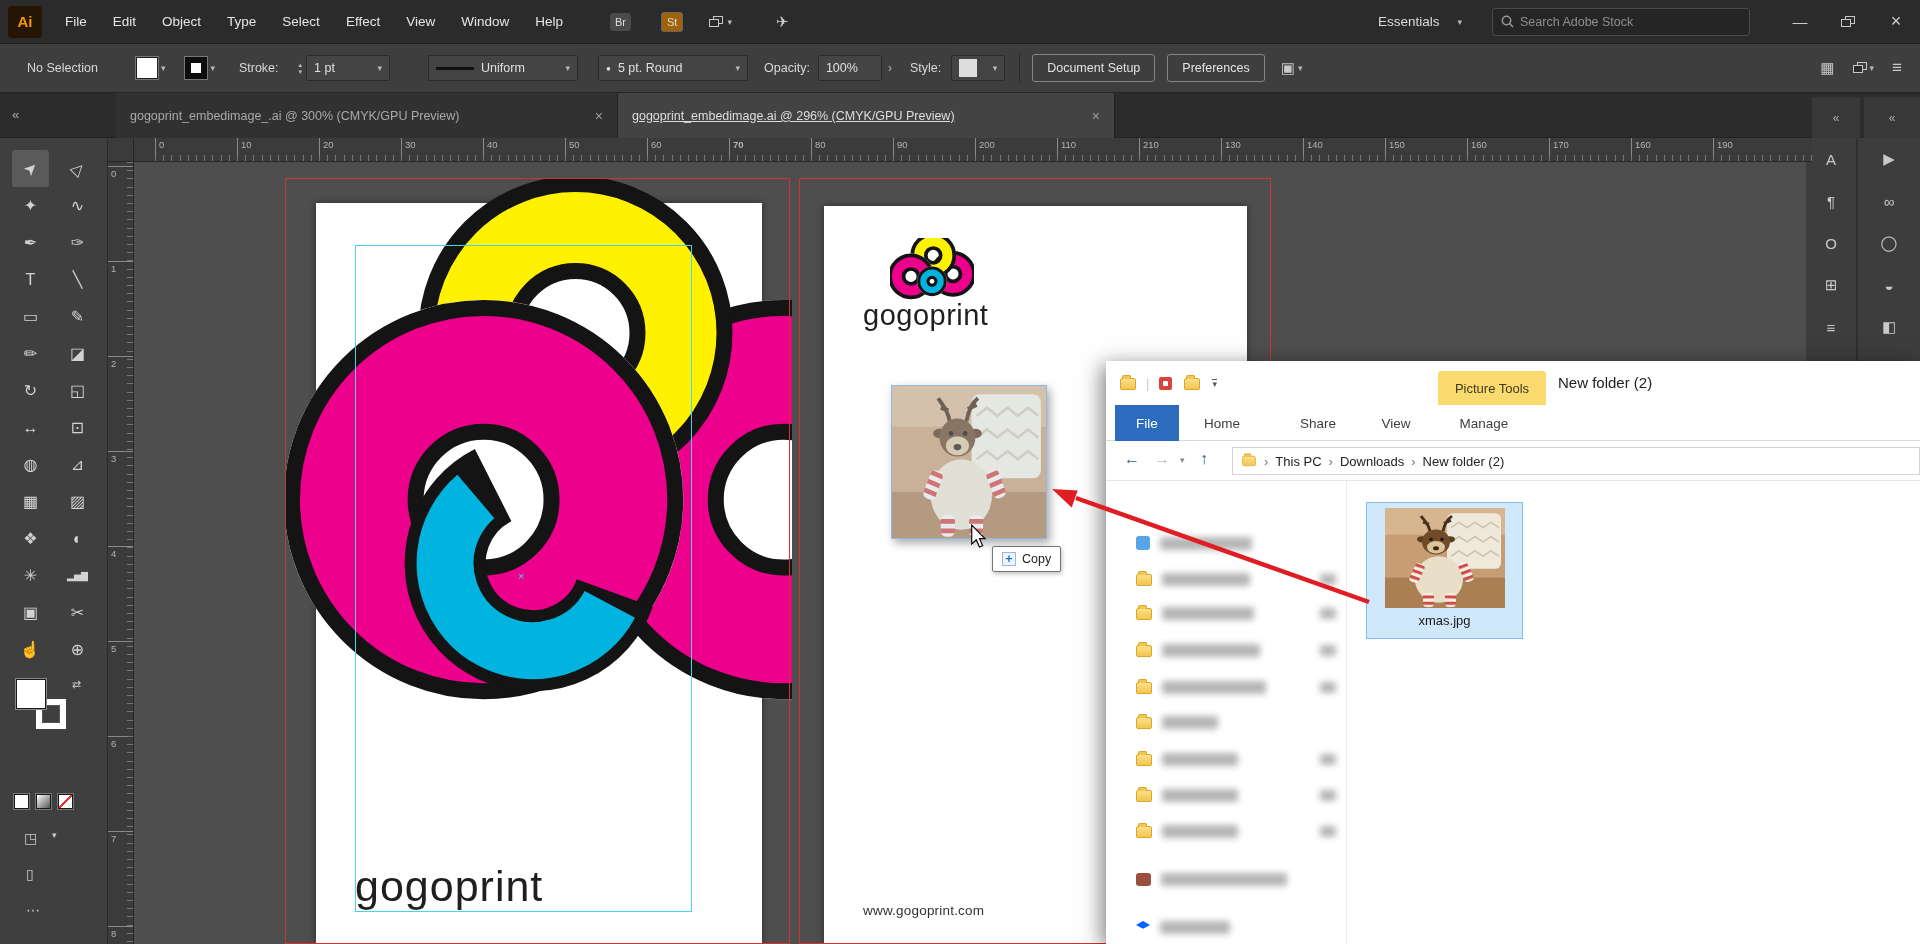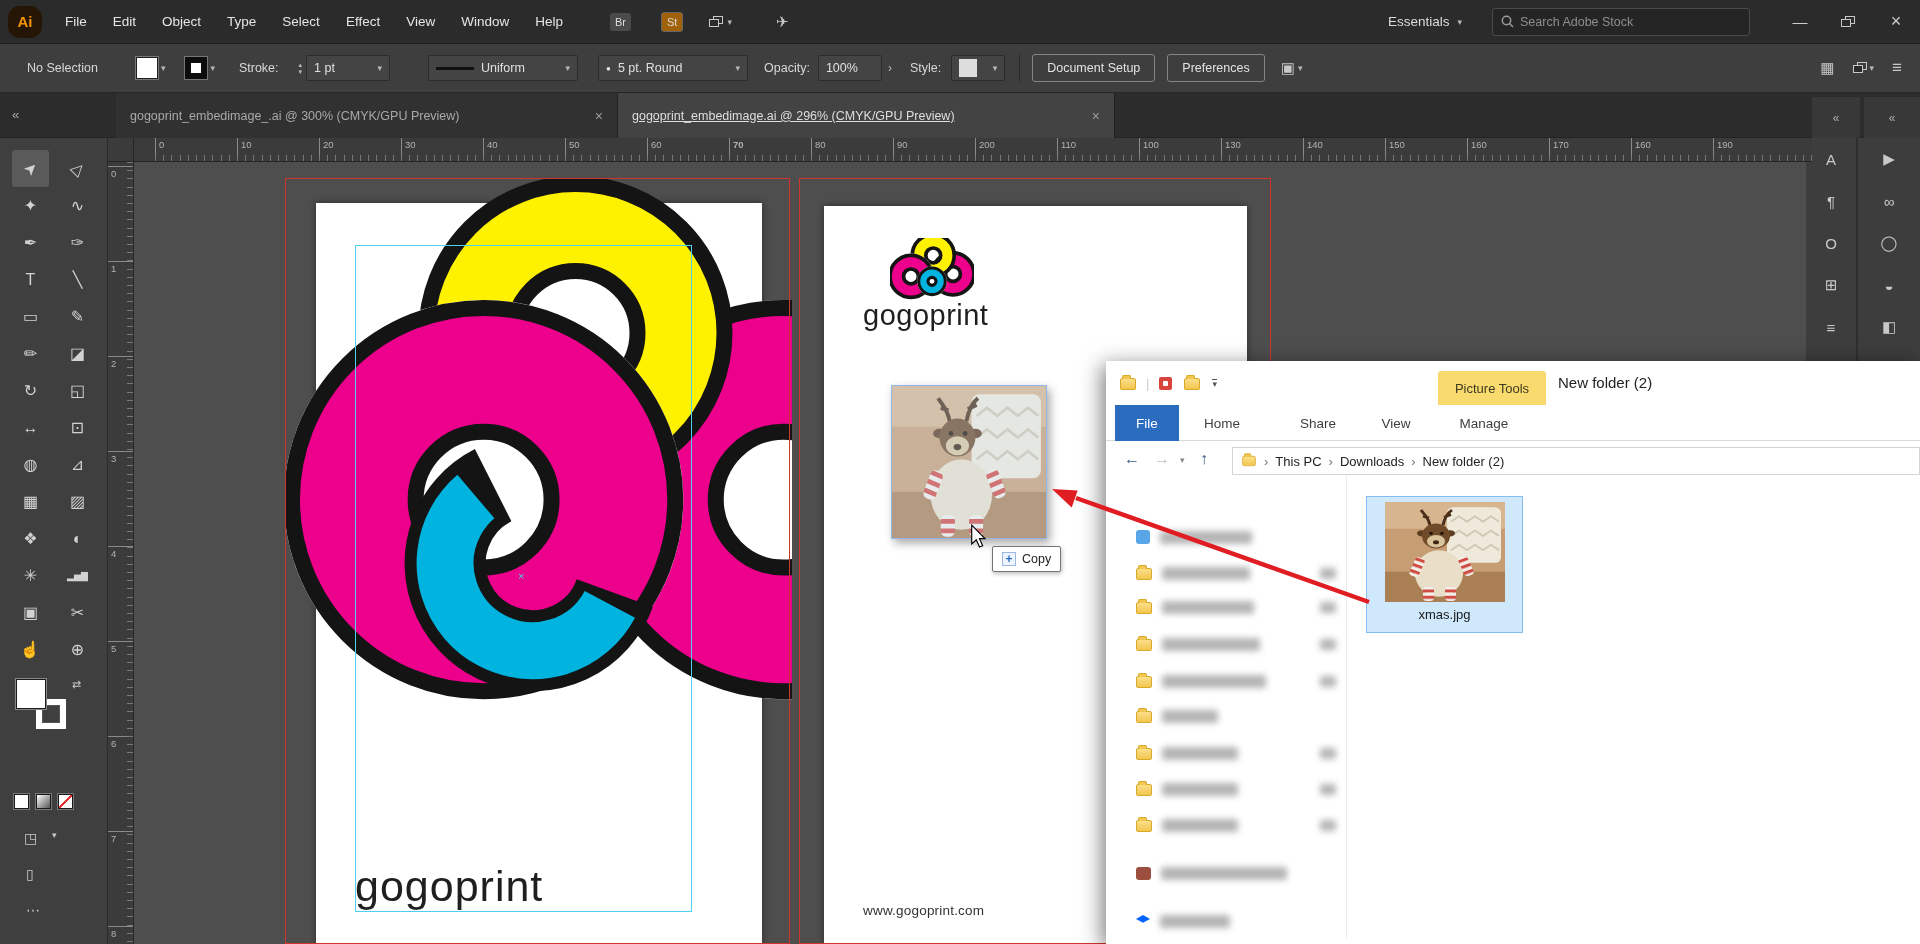--- a/index.html
+++ b/index.html
@@ -2,34 +2,34 @@
 <html style="--accent-orange: #f79500; --magenta: #ec008c; --yellow: #fff200; --cyan: #00b4df; --bleed-red: #cf352c; --selection-cyan: #4ed0f0; --arrow-red: #e01d22; --explorer-file-tab-blue: #2b6cbf; --picture-tools-yellow: #f8da6e; --file-selection-blue: #cfe8fc;"><head>
 <meta charset="utf-8">
 <style>
 *{box-sizing:border-box;margin:0;padding:0}
 body{width:1920px;height:944px;position:relative;overflow:hidden;background:#4e4e4e;
      font-family:"Liberation Sans",sans-serif;color:#e3e3e3}
 .abs{position:absolute}
 
 #menubar{left:0;top:0;width:1920px;height:44px;background:#2b2b2b;display:flex;align-items:center;
          font-size:13.5px;border-bottom:1px solid #1e1e1e;z-index:40}
-.ai-badge{margin-left:8px;width:34px;height:32px;background:#241504;border-radius:12px;
+.ai-badge{margin-left:8px;width:34px;height:32px;background:#241504;border-radius:4px;
           color:var(--accent-orange);font-weight:bold;font-size:15px;display:flex;align-items:center;justify-content:center}
 #menus{display:flex;margin-left:10px}
 .menu-item{padding:0 13px;line-height:44px;color:#e5e5e5;cursor:default}
 .mini-badge{margin-left:34px;padding:3px 5px;border-radius:3px;background:#4a4a4a;font-size:11px;color:#ddd}
 .mini-badge.dark{margin-left:30px;background:#a16207;border:1px solid #666}
 .ws-icon{margin-left:26px;display:flex;align-items:center;gap:4px;color:#c8c8c8}
 .dbl-sq{position:relative;width:14px;height:12px}
 .dbl-sq i{position:absolute;border:1.5px solid #c8c8c8;display:block}
 .dbl-sq i:first-child{left:4px;top:0;width:10px;height:8px}
 .dbl-sq i:last-child{left:0;top:3px;width:10px;height:8px;background:#2b2b2b}
 .share-icon{margin-left:44px;font-size:15px;color:#c8c8c8}
 .mright{margin-left:auto;display:flex;align-items:center}
-.essentials{display:flex;gap:8px;align-items:center;color:#dcdcdc}
+.essentials{display:flex;gap:18px;align-items:center;color:#dcdcdc}
 .chev{font-size:9px;color:#b8b8b8}
 .searchbox{margin-left:30px;width:258px;height:28px;background:#252525;border:1px solid #4a4a4a;border-radius:3px;
            display:flex;align-items:center;padding:0 8px;gap:6px}
 .searchbox input{background:transparent;border:none;outline:none;color:#cfcfcf;font-size:12.5px;width:200px;font-family:inherit}
 .searchbox input::placeholder{color:#8e8e8e}
 .winctrl{margin-left:26px;display:flex;height:44px}
 .winbtn{width:48px;display:flex;align-items:center;justify-content:center;color:#cfcfcf;font-size:15px}
 
 #controlbar{left:0;top:44px;width:1920px;height:49px;background:#3e3e3e;display:flex;align-items:center;
             font-size:12.5px;border-bottom:1px solid #262626;z-index:40}
@@ -114,21 +114,21 @@
 .win-title{position:absolute;left:452px;top:13px;font-size:15px;color:#222}
 #ribbon-tabs{position:absolute;left:0;top:44px;width:814px;height:36px;border-bottom:1px solid #d9d9d9;background:#fff}
 .rtab{position:absolute;top:0;height:36px;display:flex;align-items:center;justify-content:center;font-size:13.5px;color:#3e3e3e}
 .rtab.file{background:var(--explorer-file-tab-blue);color:#fff}
 #addrbar{position:absolute;left:0;top:80px;width:814px;height:40px;background:#fff;border-bottom:1px solid #e6e6e6}
 .nav-ico{position:absolute;top:9px;font-size:16px;color:#3b5a84}
 .nav-ico.dis{color:#c0c0c0}
 .addr-box{position:absolute;left:126px;top:6px;width:688px;height:28px;border:1px solid #d4d4d4;display:flex;align-items:center;padding:0 8px;gap:7px}
 .crumb{color:#222}
 .crumb-sep{color:#777;font-size:13px}
-#excontent{position:absolute;left:0;top:114px;width:814px;height:463px;background:#fff}
+#excontent{position:absolute;left:0;top:120px;width:814px;height:463px;background:#fff}
 .sb-sep{position:absolute;left:240px;top:0;width:1px;height:463px;background:#ececec}
 .sb-item{position:absolute;left:30px;display:flex;align-items:center;gap:10px;width:200px}
 .redact{height:13px;background:#a8a8a8;border-radius:2px;filter:blur(3px);opacity:.85;display:inline-block}
 .badge{position:absolute;left:184px;width:16px;height:11px}
 .file-item{position:absolute;left:260px;top:21px;width:157px;height:137px;background:var(--file-selection-blue);
            border:1px solid #84bdf0;text-align:center}
 .file-item svg{margin-top:5px}
 .file-name{font-size:13px;color:#1a1a1a;margin-top:2px}
 
 #annot{left:0;top:0;width:1920px;height:944px;pointer-events:none;z-index:60}
@@ -304,21 +304,21 @@
     <span class="htick" style="left: 185px;">20</span>
     <span class="htick" style="left: 267px;">30</span>
     <span class="htick" style="left: 349px;">40</span>
     <span class="htick" style="left: 431px; text-align: right;">50</span>
     <span class="htick" style="left: 513px;">60</span>
     <span class="htick" style="left: 595px; font-weight: bold;">70</span>
     <span class="htick" style="left: 677px;">80</span>
     <span class="htick" style="left: 759px;">90</span>
     <span class="htick" style="left: 841px;">200</span>
     <span class="htick" style="left: 923px;">110</span>
-    <span class="htick" style="left: 1005px;">100</span>
+    <span class="htick" style="left: 1005px;">210</span>
     <span class="htick" style="left: 1087px;">130</span>
     <span class="htick" style="left: 1169px;">140</span>
     <span class="htick" style="left: 1251px;">150</span>
     <span class="htick" style="left: 1333px;">160</span>
     <span class="htick" style="left: 1415px;">170</span>
     <span class="htick" style="left: 1497px;">160</span>
     <span class="htick" style="left: 1579px;">190</span>
   </div>
 <div id="vruler" class="abs">
     <span class="vtick" style="top: 4px;">0</span>

